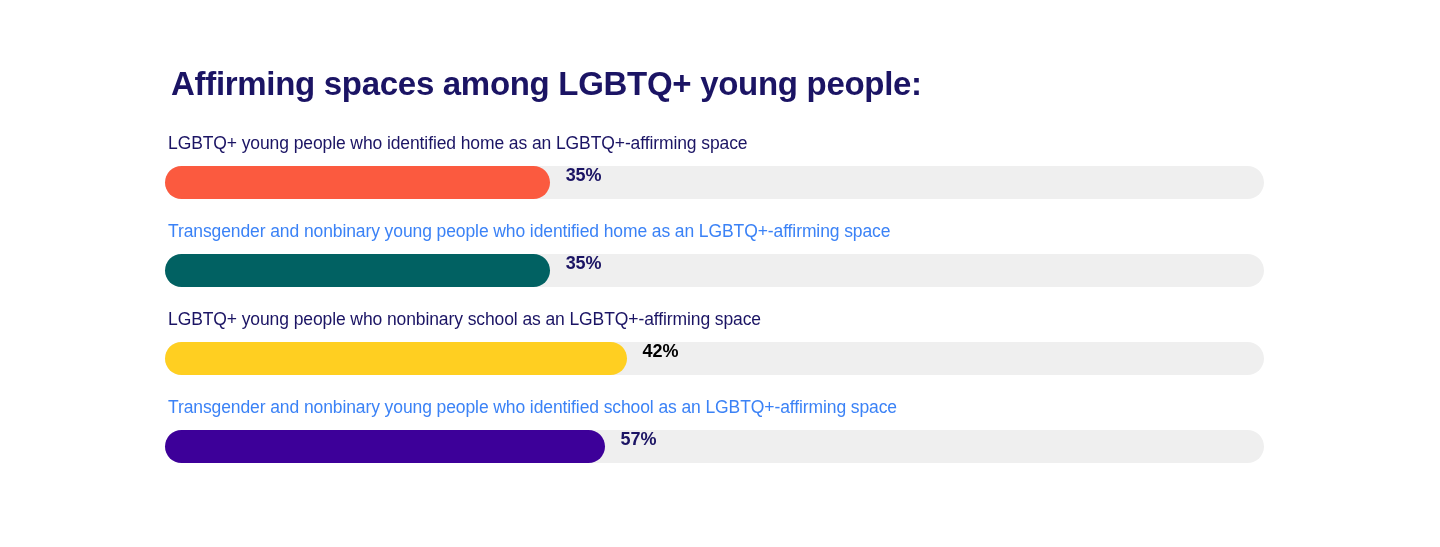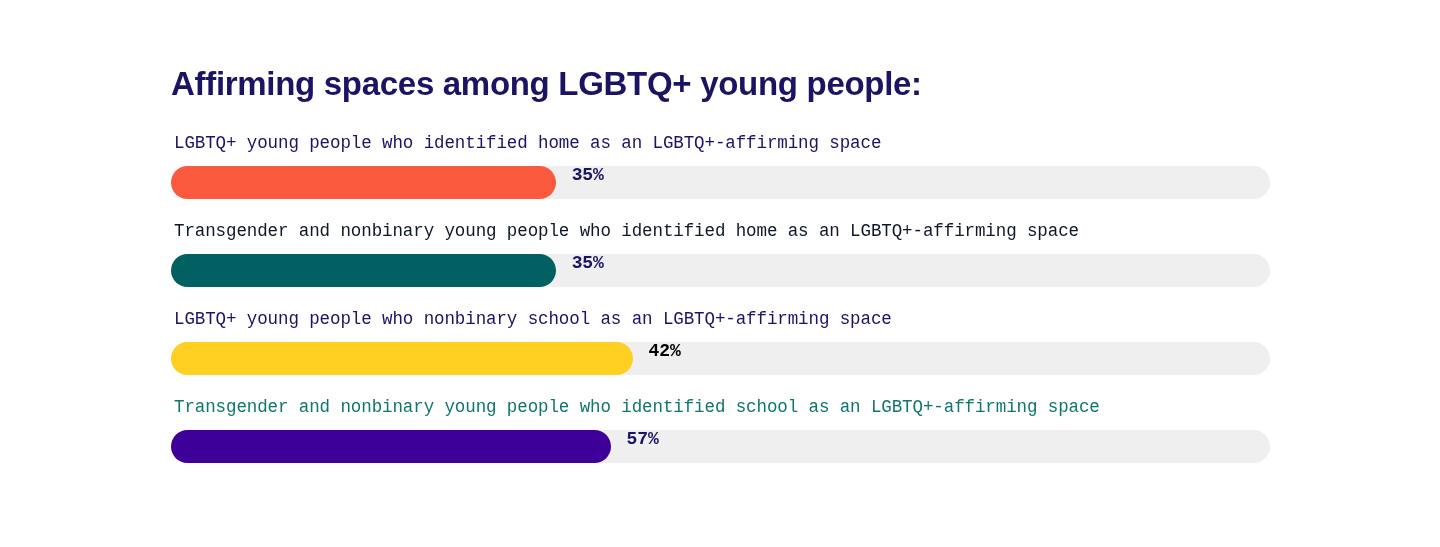--- a/index.html
+++ b/index.html
@@ -30,24 +30,23 @@
     font-size: 33px;
     font-weight: 700;
     letter-spacing: -0.3px;
     color: #1b1464;
     white-space: nowrap;
     line-height: 1.1;
   }
 
   .rows {
     position: absolute;
-    left: 171px;
+    left: 165px;
     top: 133px;
     width: 1099px;
-    font-family: Liberation Mono, monospace;
   }
 
   .bar-row {
     position: relative;
     width: 1099px;
     height: 88px;
   }
 
   .bar-label {
     position: absolute;
@@ -103,37 +102,37 @@
 
     <div class="bar-row">
       <div class="bar-label" style="color: rgb(27, 20, 100);">LGBTQ+ young people who identified home as an LGBTQ+-affirming space</div>
       <div class="bar-track" style="background: rgb(239, 239, 239);">
         <div class="bar-fill" style="width: 384.65px; background: rgb(251, 90, 63);"></div>
         <div class="bar-value" style="left: 400.65px; color: rgb(27, 20, 100);">35%</div>
       </div>
     </div>
 
     <div class="bar-row">
-      <div class="bar-label" style="color: #0f172a;">Transgender and nonbinary young people who identified home as an LGBTQ+-affirming space</div>
+      <div class="bar-label" style="color: #3b82f6;">Transgender and nonbinary young people who identified home as an LGBTQ+-affirming space</div>
       <div class="bar-track" style="background: rgb(239, 239, 239);">
         <div class="bar-fill" style="width: 384.65px; background: rgb(1, 97, 98);"></div>
         <div class="bar-value" style="left: 400.65px; color: rgb(27, 20, 100);">35%</div>
       </div>
     </div>
 
     <div class="bar-row">
       <div class="bar-label" style="color: rgb(27, 20, 100);">LGBTQ+ young people who nonbinary school as an LGBTQ+-affirming space</div>
       <div class="bar-track" style="background: rgb(239, 239, 239);">
         <div class="bar-fill" style="width: 461.58px; background: rgb(255, 207, 33);"></div>
         <div class="bar-value" style="left: 477.58px; color: #000000;">42%</div>
       </div>
     </div>
 
     <div class="bar-row">
-      <div class="bar-label" style="color: #0f766e;">Transgender and nonbinary young people who identified school as an LGBTQ+-affirming space</div>
+      <div class="bar-label" style="color: #3b82f6;">Transgender and nonbinary young people who identified school as an LGBTQ+-affirming space</div>
       <div class="bar-track" style="background: rgb(239, 239, 239);">
         <div class="bar-fill" style="width: 439.6px; background: rgb(61, 0, 153);"></div>
         <div class="bar-value" style="left: 455.6px; color: rgb(27, 20, 100);">57%</div>
       </div>
     </div>
 
   </div>
 </div>
 
 </body></html>

